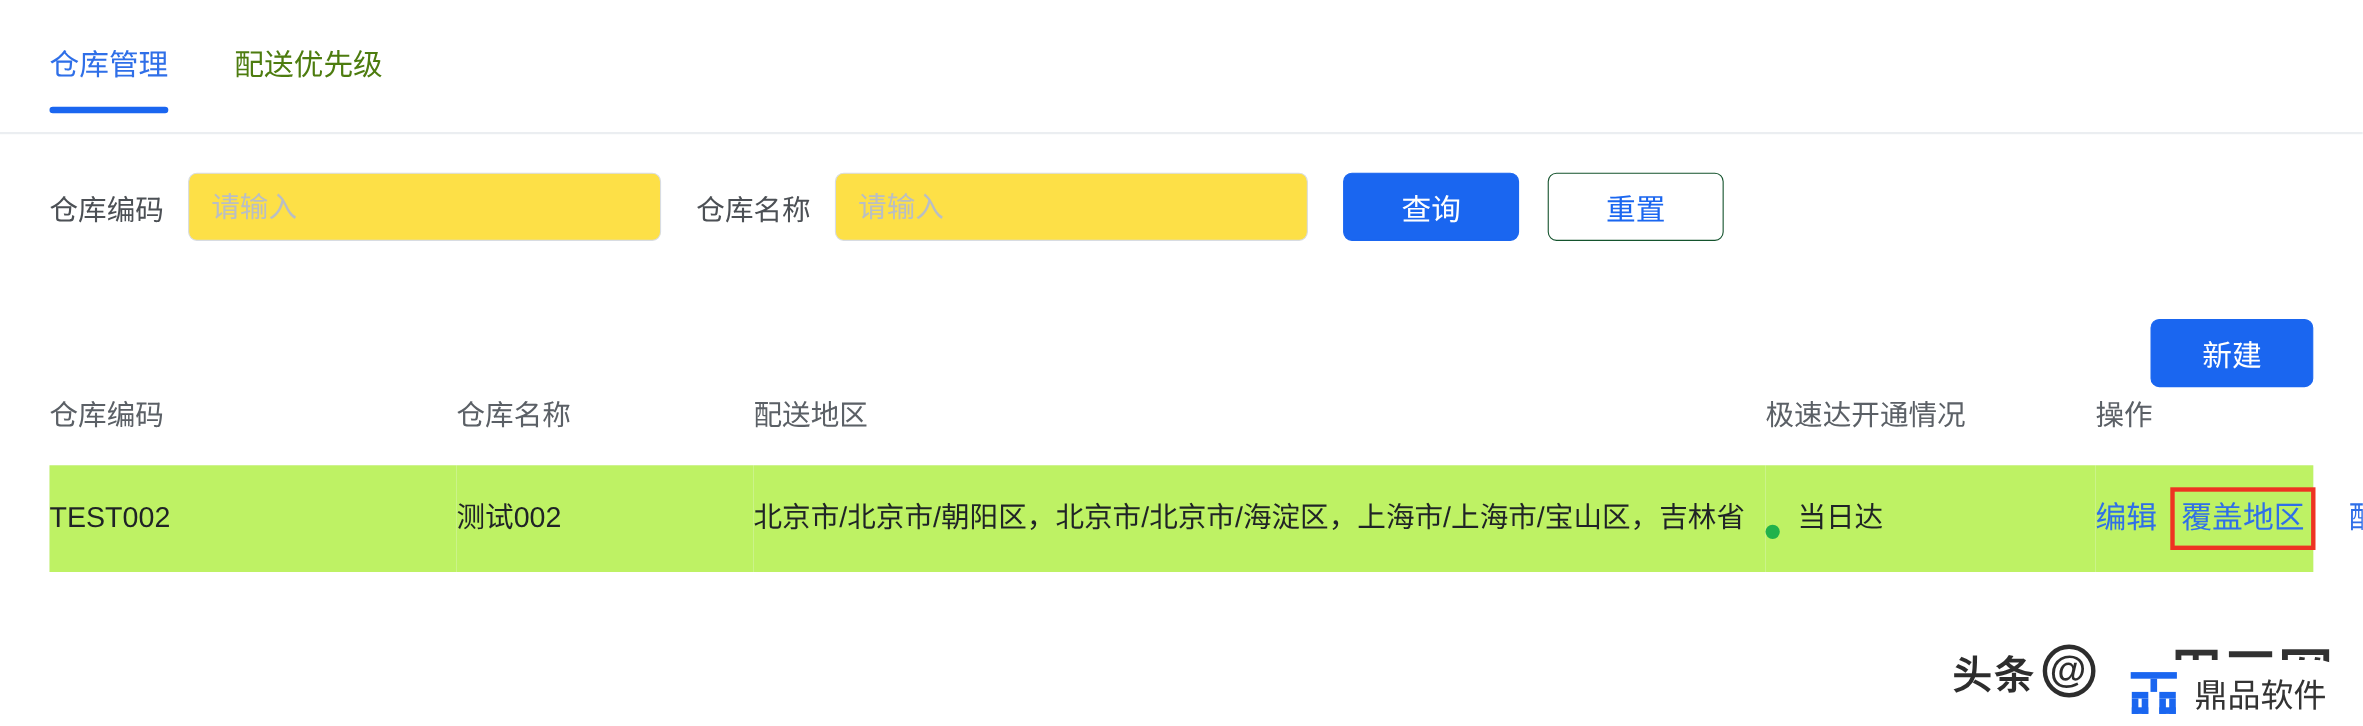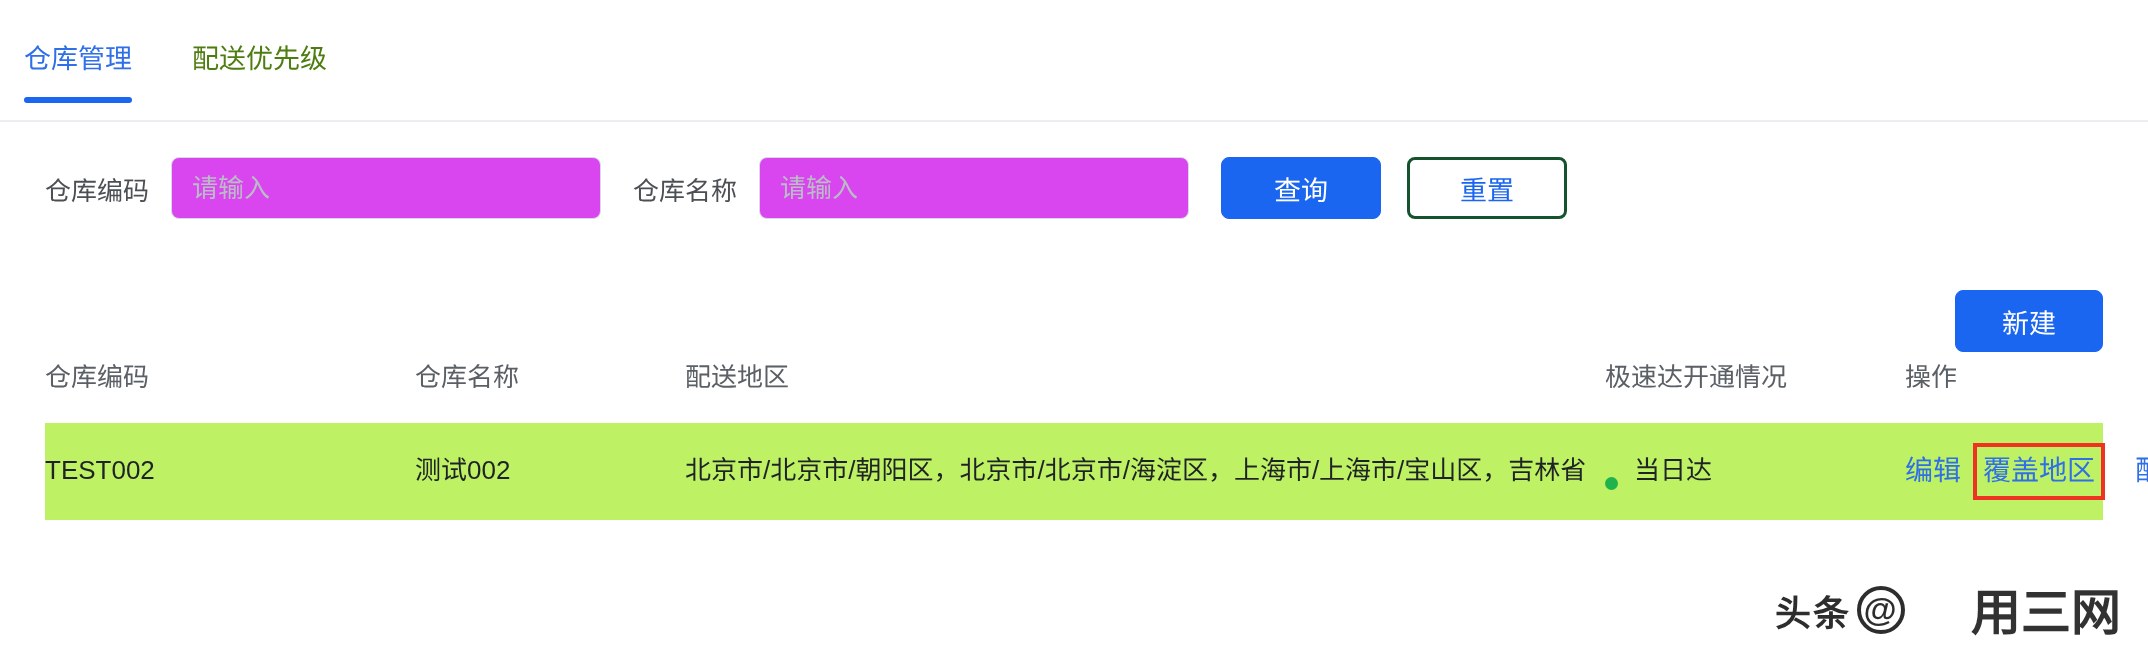--- a/index.html
+++ b/index.html
@@ -15,21 +15,21 @@
     font-family: "Liberation Sans", "DejaVu Sans", sans-serif;
     color: #303133;
     overflow: hidden;
     position: relative;
   }
 
   
   .tab-bar {
     position: relative;
     height: 122px;
-    padding-left: 24px;
+    padding-left: 45px;
     display: flex;
     align-items: flex-start;
     text-align: center;
   }
   .tab-bar::after {
     content: "";
     position: absolute;
     left: 0;
     right: 0;
     bottom: 0;
@@ -75,21 +75,21 @@
     font-size: 26px;
     color: #4c5055;
     white-space: nowrap;
     margin-right: 22px;
   }
   .text-input {
     width: 430px;
     height: 62px;
     border: 1px solid #d8dce2;
     border-radius: 8px;
-    background: #d946ef;
+    background: #fde047;
     font-size: 26px;
     color: #303133;
     padding: 0 20px;
     outline: none;
     font-family: inherit;
   }
   .text-input::placeholder {
     color: #b9bec5;
   }
   .field.second { margin-left: 32px; }
@@ -108,21 +108,21 @@
     text-align: right;
   }
   .btn-primary {
     background: #1a66f0;
     border: 1px solid #1a66f0;
     color: #ffffff;
     margin-left: 32px;
   }
   .btn-ghost {
     background: #ffffff;
-    border: 3px solid #14532d;
+    border: 1px solid #14532d;
     color: #1a66f0;
     margin-left: 26px;
   }
 
   
   .action-bar {
     display: flex;
     justify-content: flex-end;
     padding: 28px 45px 0 0;
     height: 112px;
@@ -346,13 +346,28 @@
       </tr>
     </tbody>
   </table>
 </div>
 
 <div class="watermark">
   <div class="wm-toutiao">
     <span>头条</span><span class="wm-at"></span>
   </div>
   <div class="wm-tail">用三网</div>
+  <div class="wm-badge">
+    <svg class="wm-logo" viewBox="0 0 46 44">
+      <rect x="2" y="3" width="42" height="6" fill="#1a66f0"></rect>
+      <rect x="20" y="9" width="6" height="12" fill="#1a66f0"></rect>
+      <rect x="3" y="21" width="15" height="6" fill="#1a66f0"></rect>
+      <rect x="28" y="21" width="15" height="6" fill="#1a66f0"></rect>
+      <rect x="3" y="27" width="6" height="14" fill="#1a66f0"></rect>
+      <rect x="12" y="27" width="6" height="14" fill="#1a66f0"></rect>
+      <rect x="28" y="27" width="6" height="14" fill="#1a66f0"></rect>
+      <rect x="37" y="27" width="6" height="14" fill="#1a66f0"></rect>
+      <rect x="3" y="35" width="15" height="6" fill="#1a66f0"></rect>
+      <rect x="28" y="35" width="15" height="6" fill="#1a66f0"></rect>
+    </svg>
+    <span class="wm-brand">鼎品软件</span>
+  </div>
 </div>
 
 </body></html>

